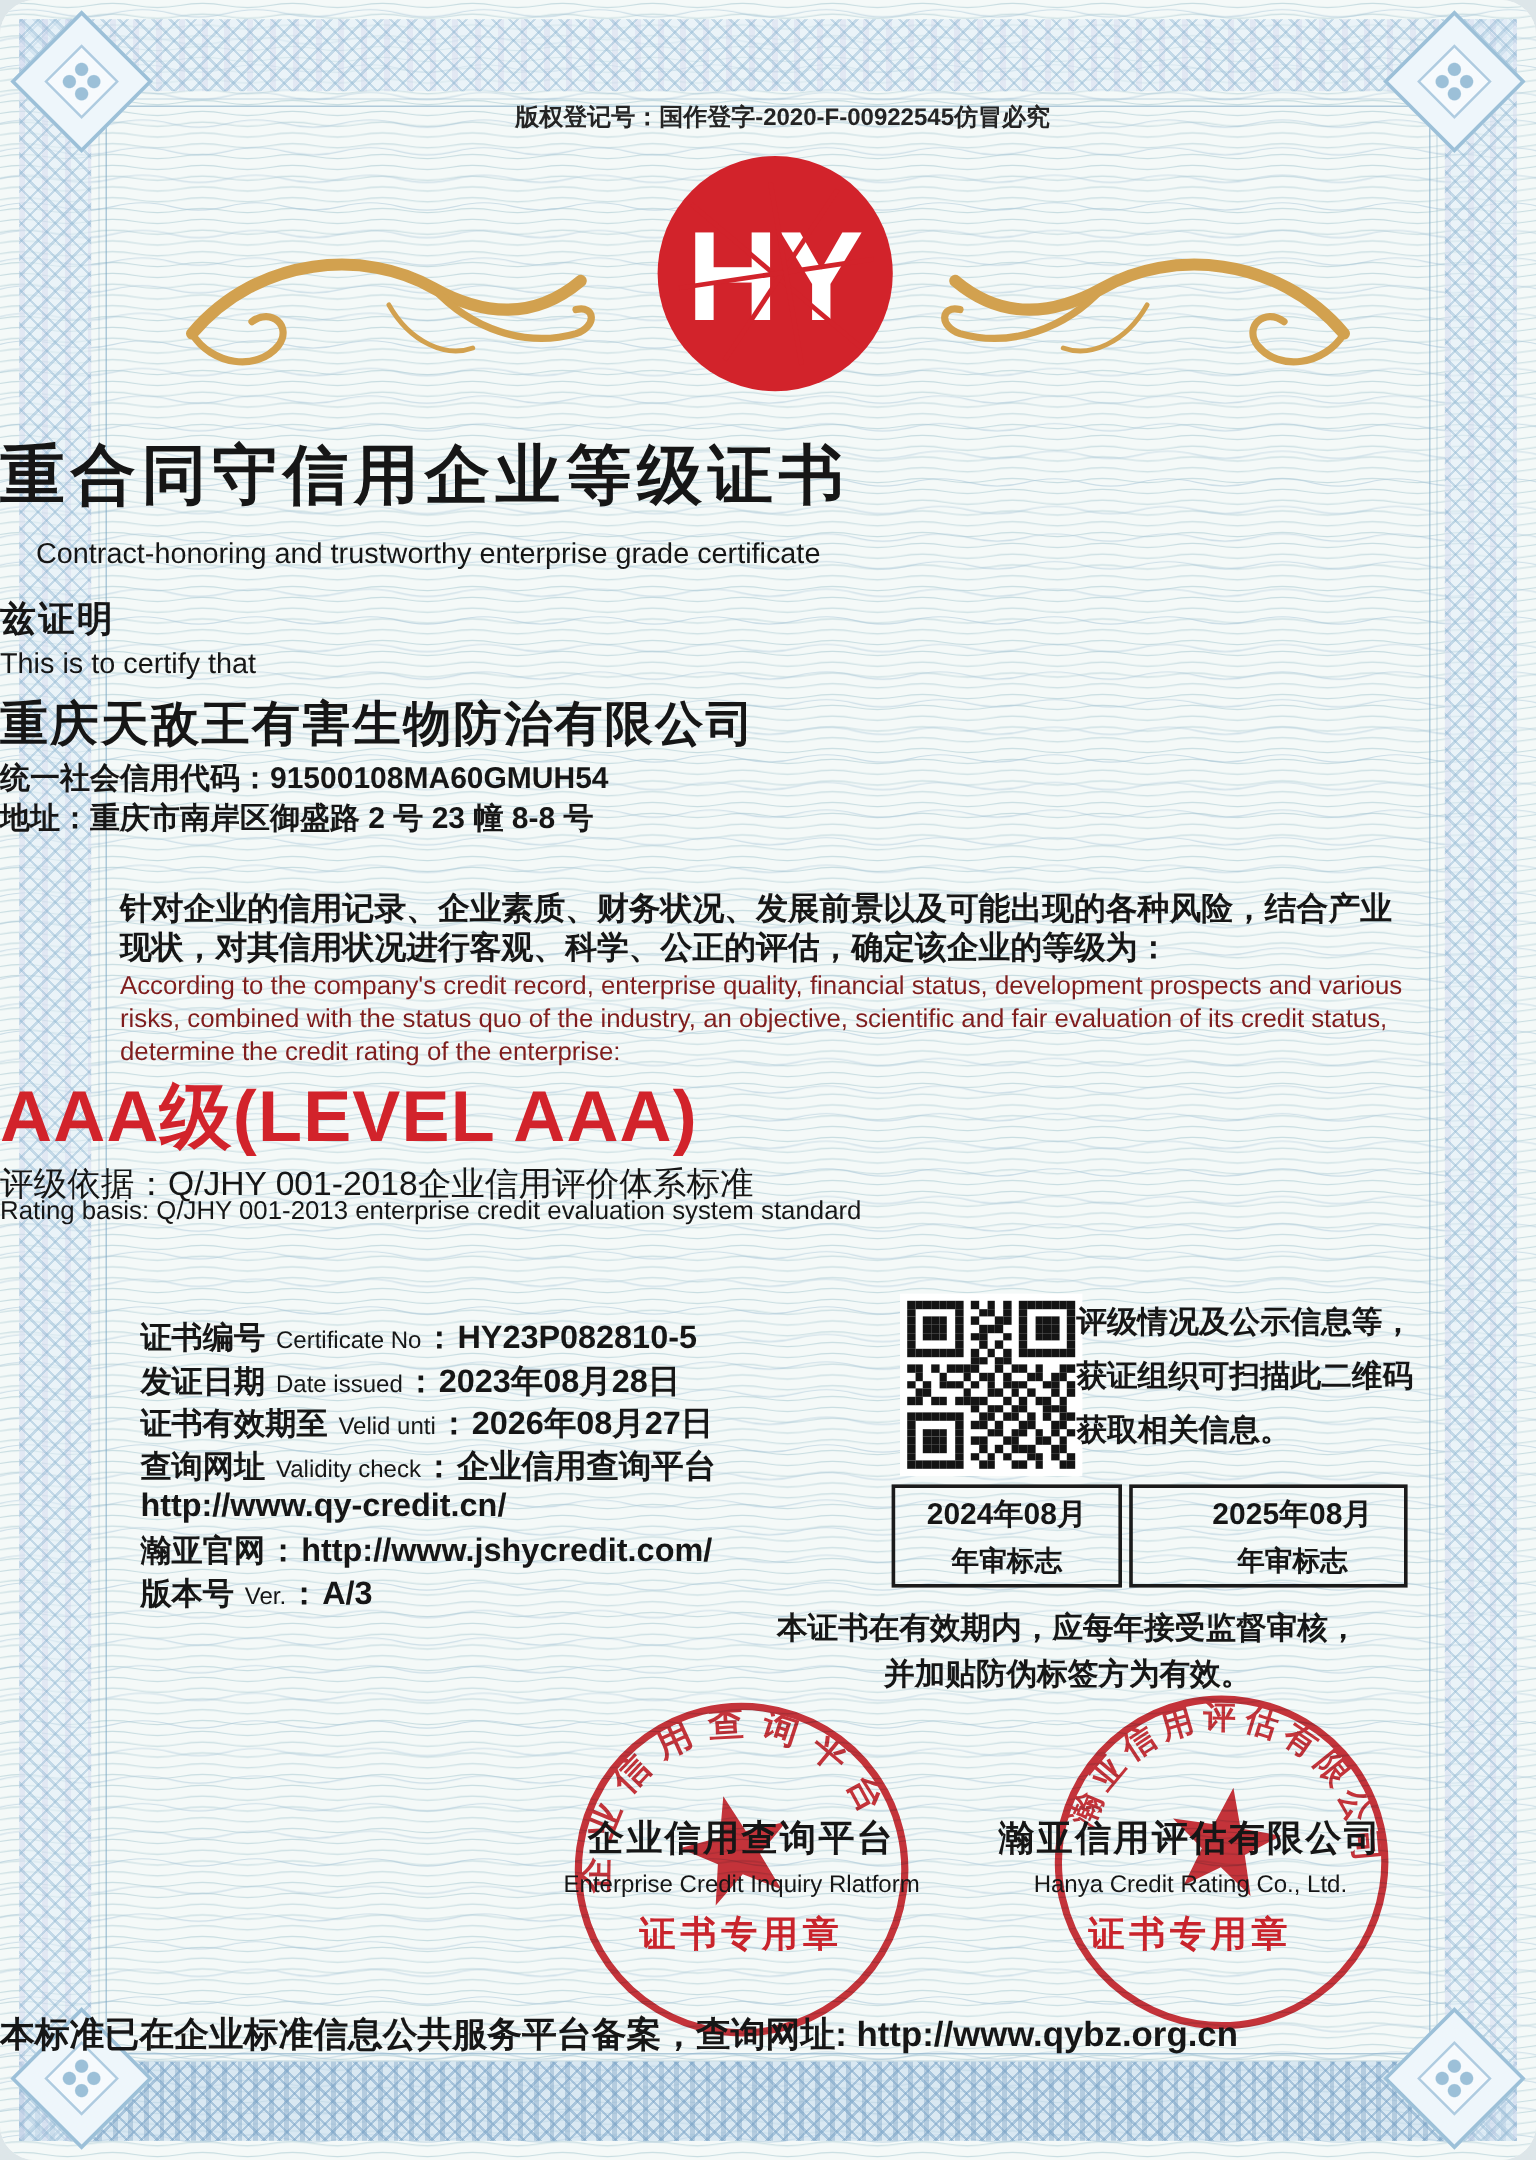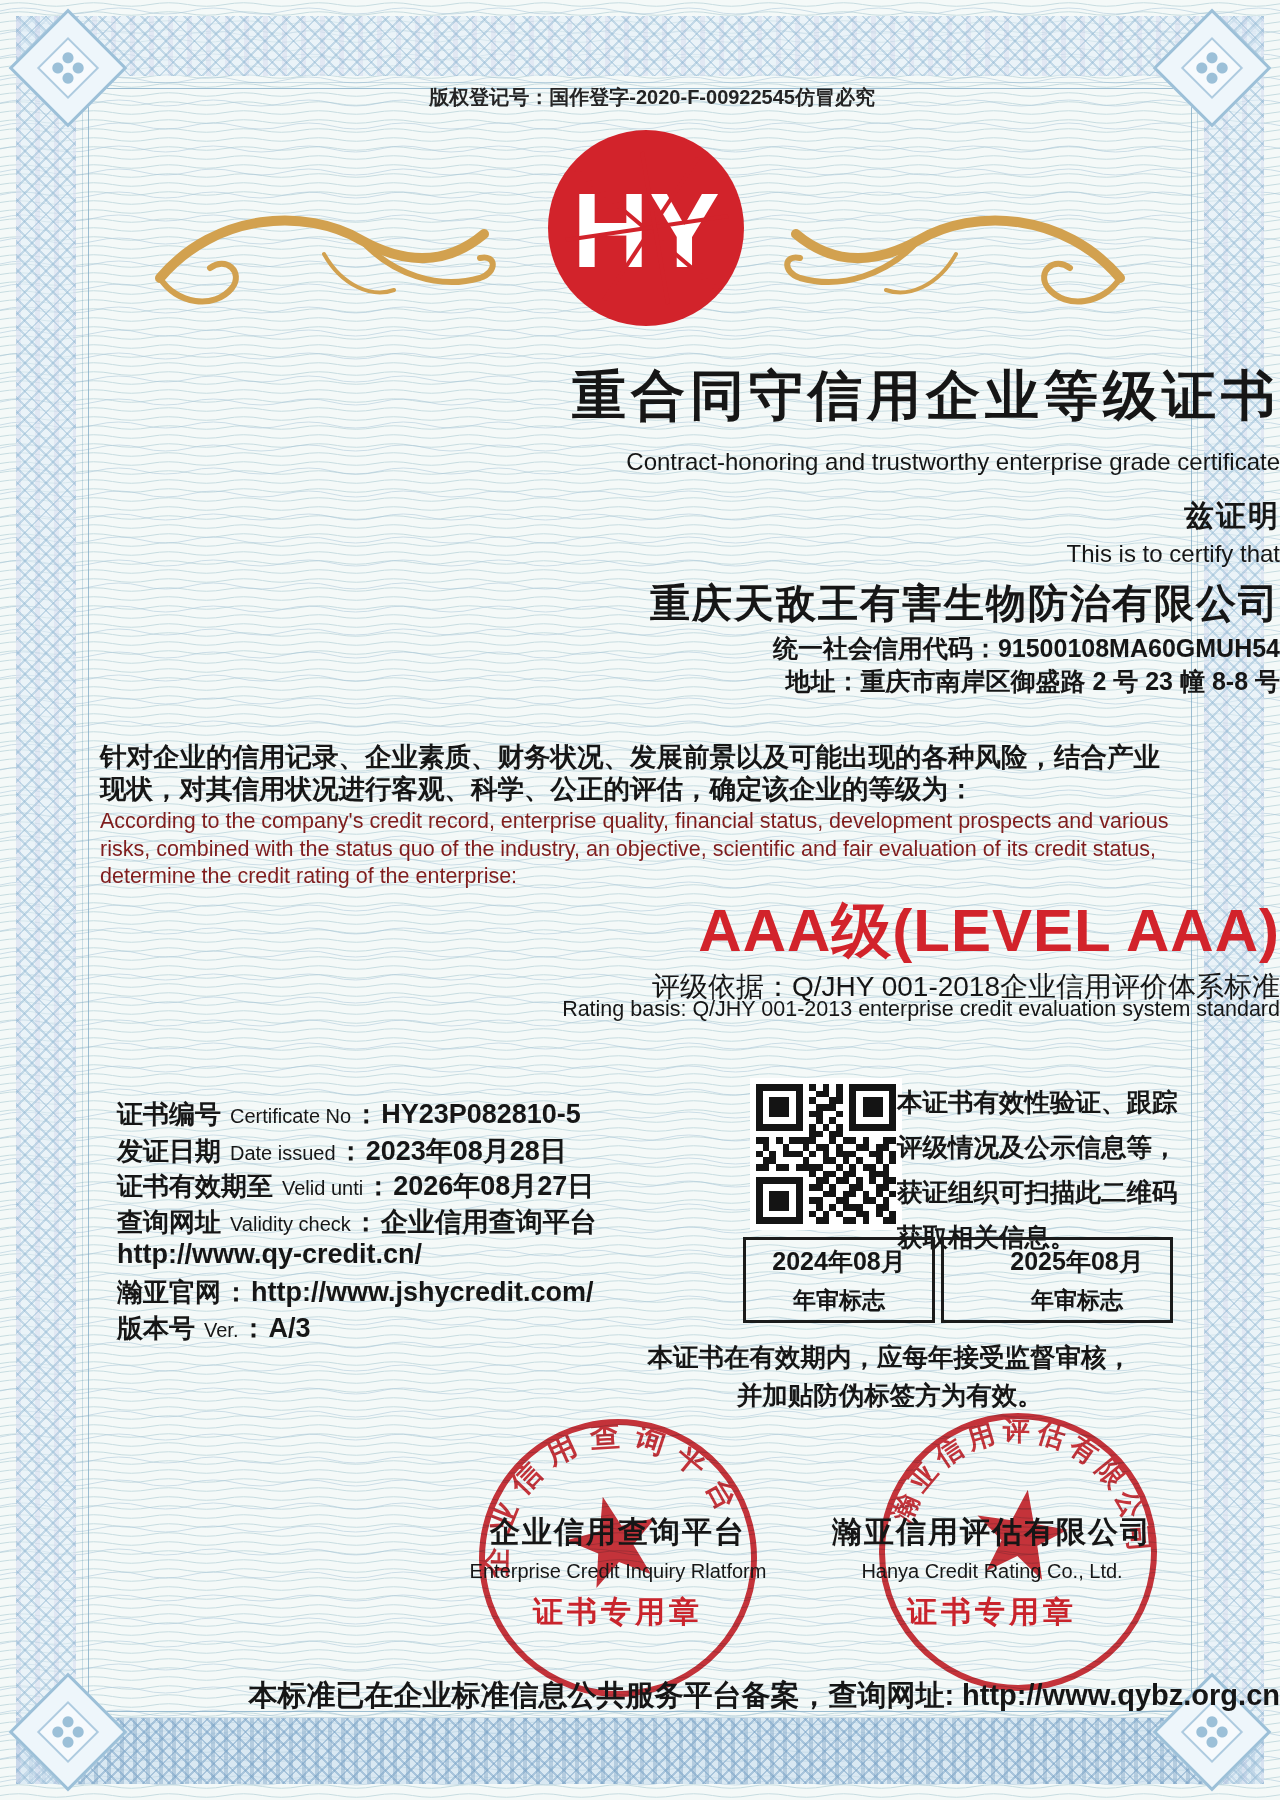--- a/index.html
+++ b/index.html
@@ -1,19 +1,20 @@
 <!DOCTYPE html>
 <html style="--brand-red: #d2232b; --seal-red: #c9242c; --gold: #d2a14f; --ink: #161616; --guilloche-blue: #b7d2d8; --border-blue: #9cc0d8;"><head>
 <meta charset="utf-8">
 <style>
   html,body{margin:0;padding:0;background:#dde6e9;}
   .page{
     position:relative;width:1280px;height:1800px;margin:0 auto;
     background:#f4f9f8;overflow:hidden;color:var(--ink,#161616);
     font-family:"Liberation Sans","DejaVu Sans",sans-serif;
+    border-radius:29px;
   }
   .bg-waves{position:absolute;inset:0;z-index:0;}
   
   .band{position:absolute;z-index:1;
     background-image:
       repeating-linear-gradient(45deg, rgba(141,181,209,.42) 0 2px, transparent 2px 10px),
       repeating-linear-gradient(-45deg, rgba(141,181,209,.42) 0 2px, transparent 2px 10px),
       repeating-linear-gradient(90deg, rgba(176,166,214,.14) 0 5px, transparent 5px 19px);
     background-color:rgba(226,239,247,.55);
   }
@@ -35,21 +36,21 @@
     border:2px solid #aecbe0;background:
       radial-gradient(circle at 32% 32%, #9cc0d8 0 5px, transparent 6px),
       radial-gradient(circle at 68% 32%, #9cc0d8 0 5px, transparent 6px),
       radial-gradient(circle at 32% 68%, #9cc0d8 0 5px, transparent 6px),
       radial-gradient(circle at 68% 68%, #9cc0d8 0 5px, transparent 6px),
       #f6fafd;}
   .corner.tl{top:6px;left:6px}.corner.tr{top:6px;right:6px}
   .corner.bl{bottom:6px;left:6px}.corner.br{bottom:6px;right:6px}
 
   .layer{position:absolute;z-index:2;}
-  .centered{left:0;right:0;text-align:right;}
+  .centered{left:0;right:0;text-align:left;}
 
   .copyright{top:84px;right:405px;font-size:20px;font-weight:600;color:#242424;white-space:nowrap;}
   .logo{left:546px;top:128px;}
   .flourish{top:182px;}
   .fl-left{left:146px;}
   .fl-right{left:774px;transform:scaleX(-1);}
 
   .title{top:360px;font-size:54px;font-weight:700;letter-spacing:5px;}
   .sub-en{top:448px;font-size:24px;font-weight:500;padding-left:30px;}
   .certify-zh{top:496px;font-size:30px;font-weight:600;letter-spacing:2px;}
@@ -657,21 +658,20 @@
         <div class="qm"></div>
         <div></div>
         <div class="qm"></div>
         <div></div>
         <div></div>
         <div class="qm"></div>
         <div class="qm"></div>
       </div>
   </div>
   <div class="layer qr-note">
-    <div>本证书有效性验证、跟踪</div>
     <div>评级情况及公示信息等，</div>
     <div>获证组织可扫描此二维码</div>
     <div>获取相关信息。</div>
   </div>
 
   <div class="year-box yb1">
     <div class="yb-period">2024年08月</div>
     <div class="yb-label">年审标志</div>
   </div>
   <div class="year-box yb2">

